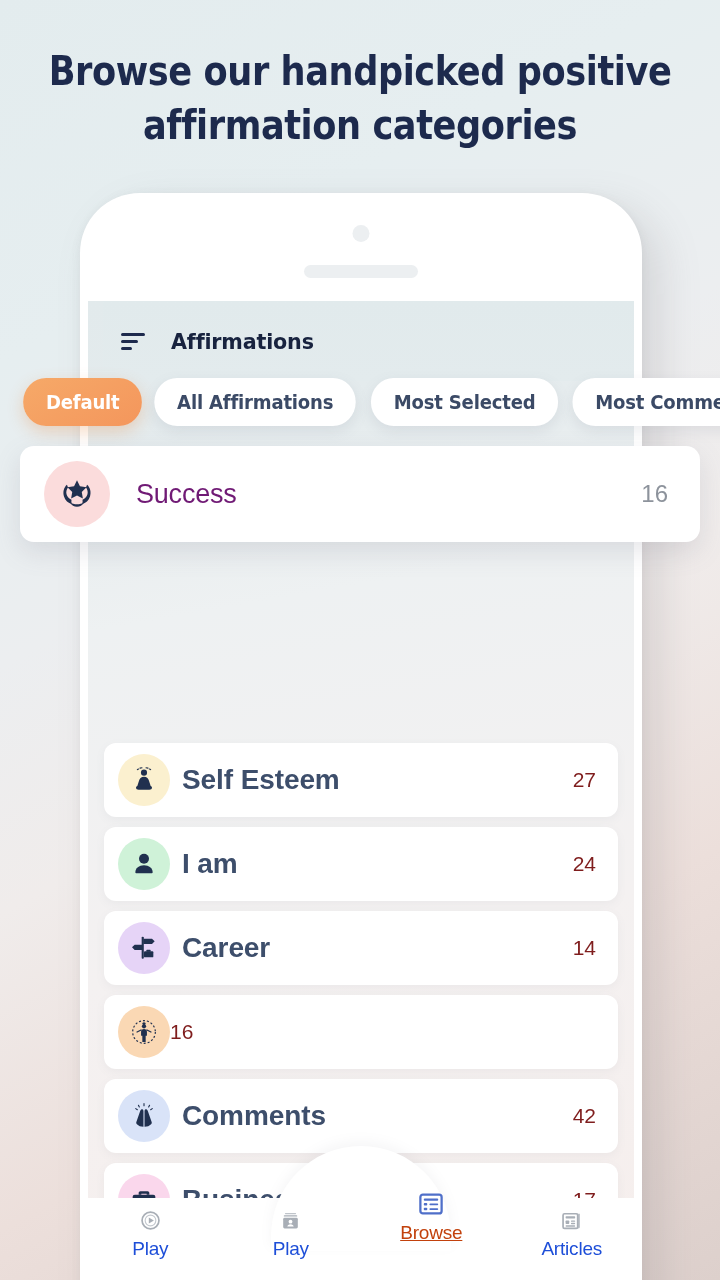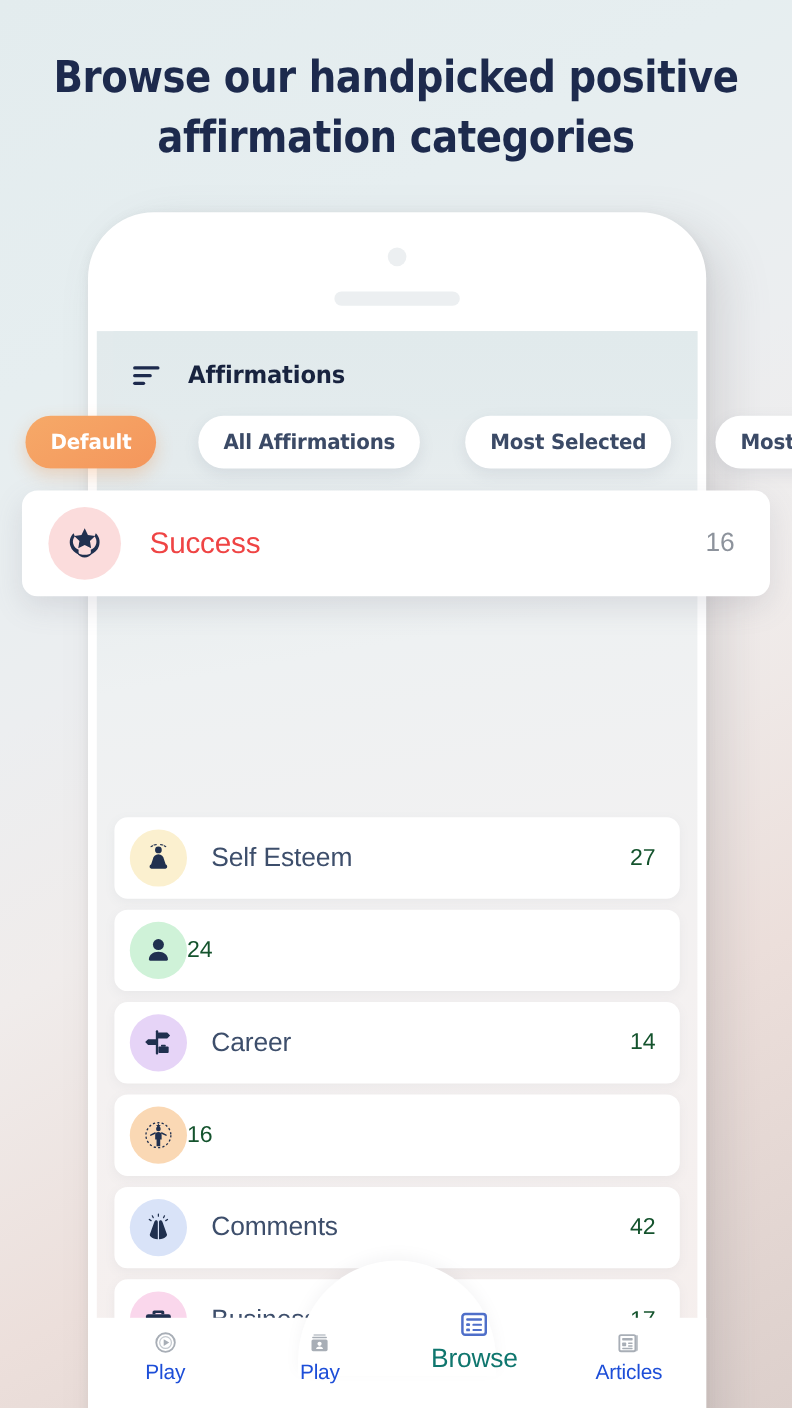--- a/index.html
+++ b/index.html
@@ -139,21 +139,21 @@
 
   
   .chiprow {
     position: absolute;
     left: 0;
     top: 374px;
     width: 720px;
     height: 56px;
     display: flex;
     align-items: center;
-    gap: 30px;
+    gap: 4px;
     padding-left: 20px;
     z-index: 40;
   }
   .chip {
     flex: 0 0 auto;
     height: 48px;
     padding: 0 24px;
     border-radius: 26px;
     display: flex;
     align-items: center;
@@ -191,21 +191,21 @@
   }
   .featured .ic {
     width: 66px;
     height: 66px;
     flex: 0 0 auto;
   }
   .featured .lbl {
     margin-left: 26px;
     flex: 1 1 auto;
     font-size: 27px;
-    color: #ef4444;
+    color: #701a75;
     letter-spacing: -0.2px;
   }
   .featured .cnt {
     font-size: 24px;
     color: #8d939c;
   }
 
   
   .catlist {
     position: absolute;
@@ -223,29 +223,30 @@
     align-items: center;
     padding: 0 22px 0 14px;
     box-shadow: 0 3px 10px rgba(120,125,140,0.07);
   }
   .catrow .ic {
     width: 52px;
     height: 52px;
     flex: 0 0 auto;
   }
   .catrow .lbl {
-    margin-left: 22px;
+    margin-left: 12px;
     flex: 1 1 auto;
-    font-size: 24px;
+    font-size: 28px;
     color: #3d4e6b;
     letter-spacing: -0.1px;
+    font-weight: bold;
   }
   .catrow .cnt {
     font-size: 21px;
-    color: #14532d;
+    color: #7f1d1d;
   }
 
   
   .iconcircle {
     width: 100%;
     height: 100%;
     border-radius: 50%;
     display: flex;
     align-items: center;
     justify-content: center;
@@ -290,21 +291,21 @@
     padding-top: 7px;
     gap: 3px;
   }
   .navitem .nic { height: 30px; display: flex; align-items: center; }
   .navitem .nlbl {
     font-size: 19px;
     color: #1d4ed8;
     letter-spacing: -0.2px;
   }
   .navitem.active { position: relative; top: -16px; }
-  .navitem.active .nlbl { color: #0f766e; font-size: 24px; }
+  .navitem.active .nlbl { color: #c2410c; font-size: 19px; text-decoration: underline; }
 </style>
 </head>
 <body>
 
 <div class="headline">
   <div>Browse our handpicked positive</div>
   <div>affirmation categories</div>
 </div>
 
 <div class="phone">
@@ -340,20 +341,21 @@
           </div>
           <div class="catrow">
             <div class="ic">
               <div class="iconcircle" style="background: rgb(207, 242, 216);">
                 <svg width="32" height="32" viewBox="0 0 48 48">
                   <circle cx="24" cy="16" r="7.5" fill="#20304F"></circle>
                   <path d="M24 26c-7.5 0-13 4.6-13 10.4 0 1 .8 1.6 1.8 1.6h22.4c1 0 1.8-.6 1.8-1.6C37 30.6 31.5 26 24 26z" fill="#20304F"></path>
                 </svg>
               </div>
             </div>
+            <div class="lbl">I am</div>
             <div class="cnt">24</div>
           </div>
           <div class="catrow">
             <div class="ic">
               <div class="iconcircle" style="background: rgb(230, 212, 247);">
                 <svg width="32" height="32" viewBox="0 0 48 48">
                   <rect x="20.5" y="7" width="3.2" height="33" rx="1.4" fill="#20304F"></rect>
                   <path d="M23 10h13l4 4-4 4H23z" fill="#20304F"></path>
                   <path d="M21.5 19H10l-4 4 4 4h11.5z" fill="#20304F"></path>
                   <rect x="24" y="29" width="14" height="9" rx="1.4" fill="#20304F"></rect>

